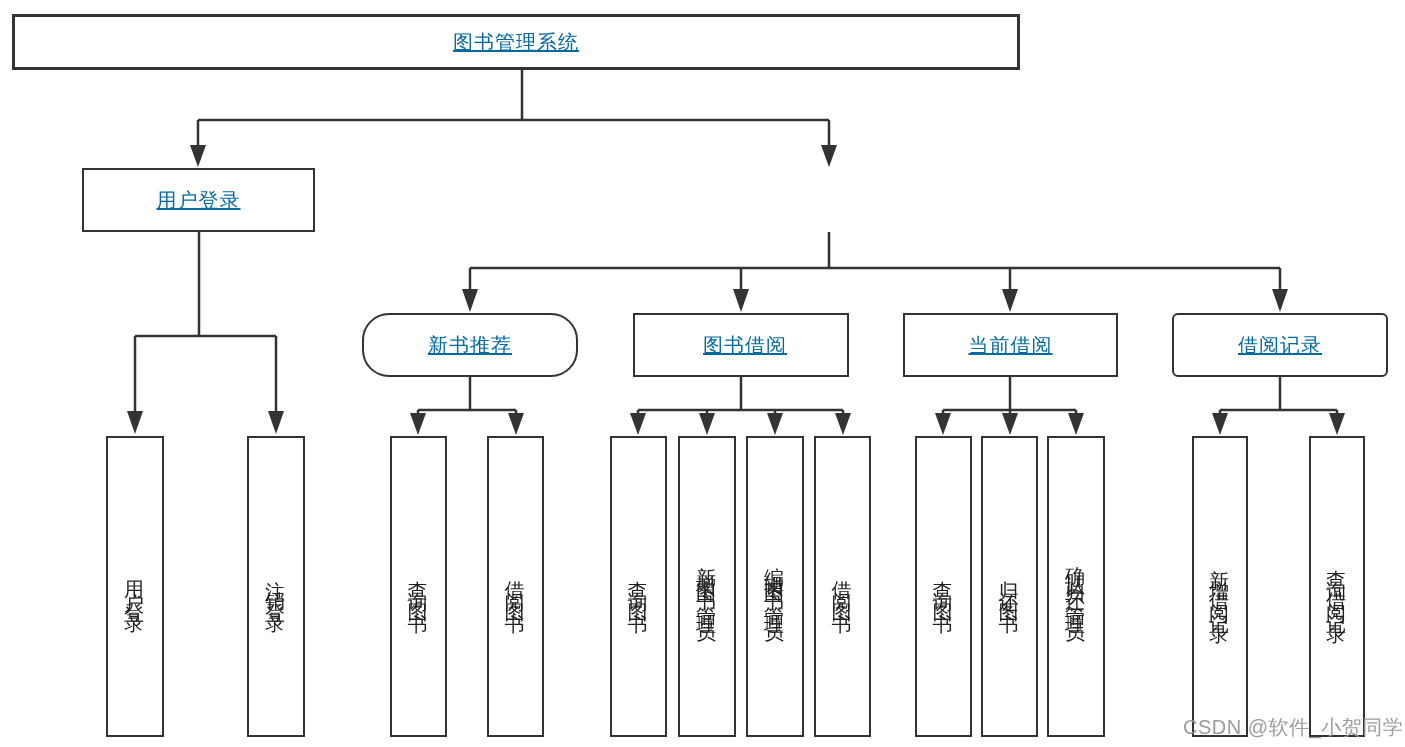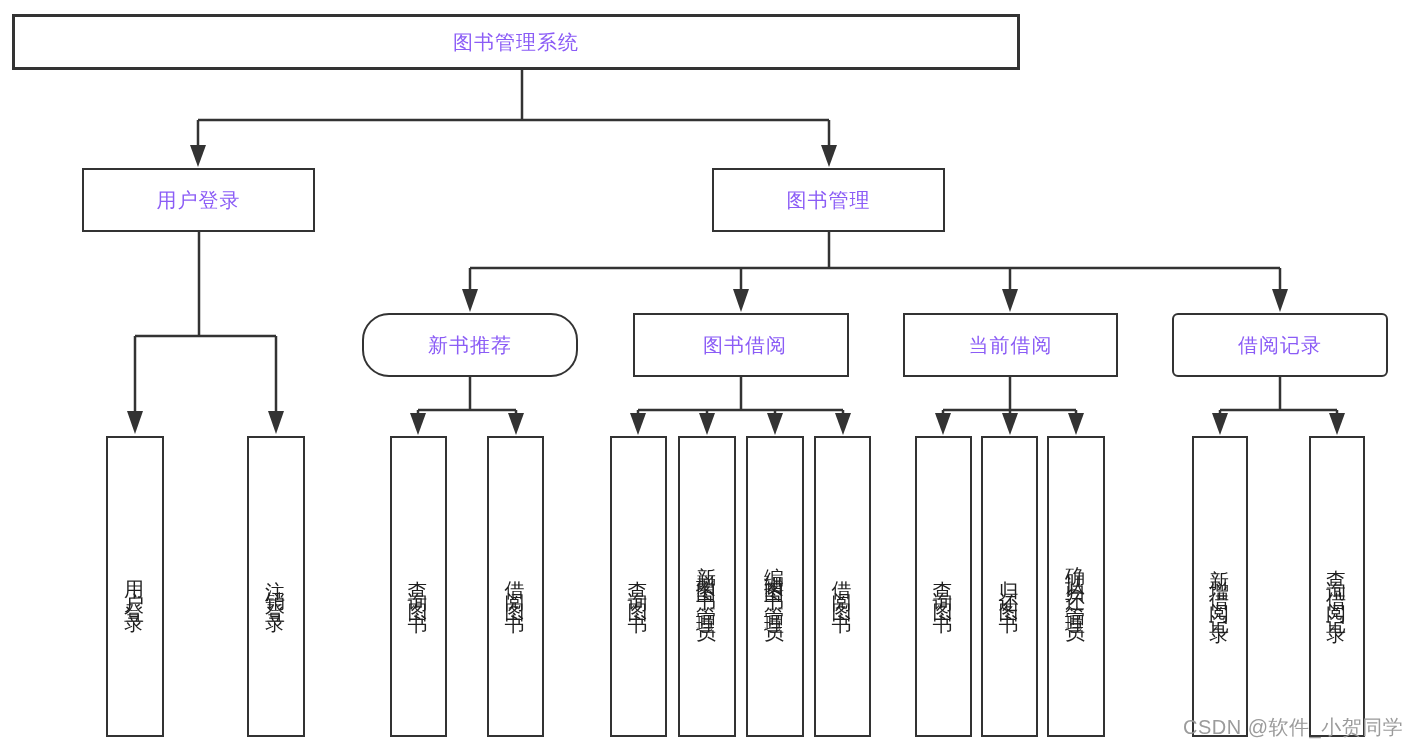--- a/index.html
+++ b/index.html
@@ -21,28 +21,29 @@
     position: absolute;
     left: 0;
     top: 0;
     z-index: 1;
   }
   .node {
     position: absolute;
     box-sizing: border-box;
     background: #ffffff;
     border: 2.5px solid #333333;
-    color: #8b5cf6;
+    color: #0369a1;
     display: flex;
     align-items: center;
     justify-content: center;
     z-index: 2;
     font-size: 20px;
     letter-spacing: 1px;
     white-space: nowrap;
+    text-decoration: underline;
   }
   .node.root {
     border-width: 3px;
     font-size: 20px;
   }
   .leaf {
     position: absolute;
     box-sizing: border-box;
     background: #ffffff;
     border: 2.5px solid #333333;
@@ -146,21 +147,20 @@
       <polygon points="1068,413 1084,413 1076,435"></polygon>
 
       <polygon points="1212,413 1228,413 1220,435"></polygon>
       <polygon points="1329,413 1345,413 1337,435"></polygon>
     </g>
   </svg>
 
   <div class="node root" style="left:12px; top:14px; width:1008px; height:56px;">图书管理系统</div>
 
   <div class="node" style="left:82px; top:168px; width:233px; height:64px;">用户登录</div>
-  <div class="node" style="left:712px; top:168px; width:233px; height:64px;">图书管理</div>
 
   <div class="node" style="left:362px; top:313px; width:216px; height:64px;border-radius:27px;">新书推荐</div>
   <div class="node" style="left:633px; top:313px; width:216px; height:64px;padding-left:8px;">图书借阅</div>
   <div class="node" style="left:903px; top:313px; width:215px; height:64px;">当前借阅</div>
   <div class="node" style="left:1172px; top:313px; width:216px; height:64px;border-radius:6px;">借阅记录</div>
 
   <div class="leaf" style="left:106px; width:58px;">用户登录</div>
   <div class="leaf" style="left:247px; width:58px;">注销登录</div>
 
   <div class="leaf" style="left:390px; width:57px;">查询图书</div>

